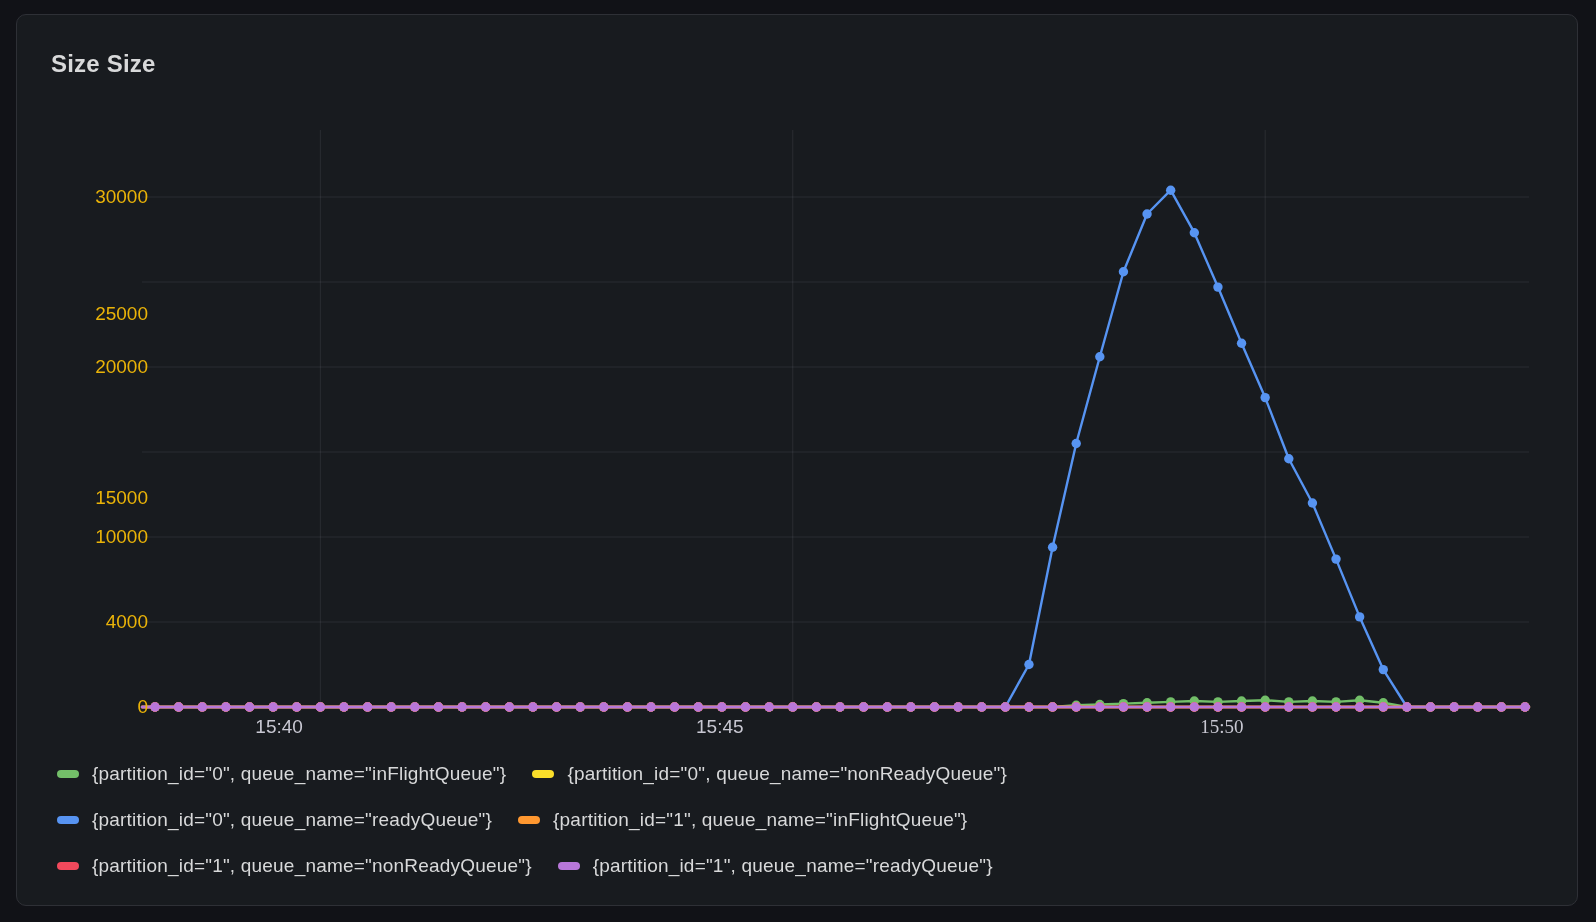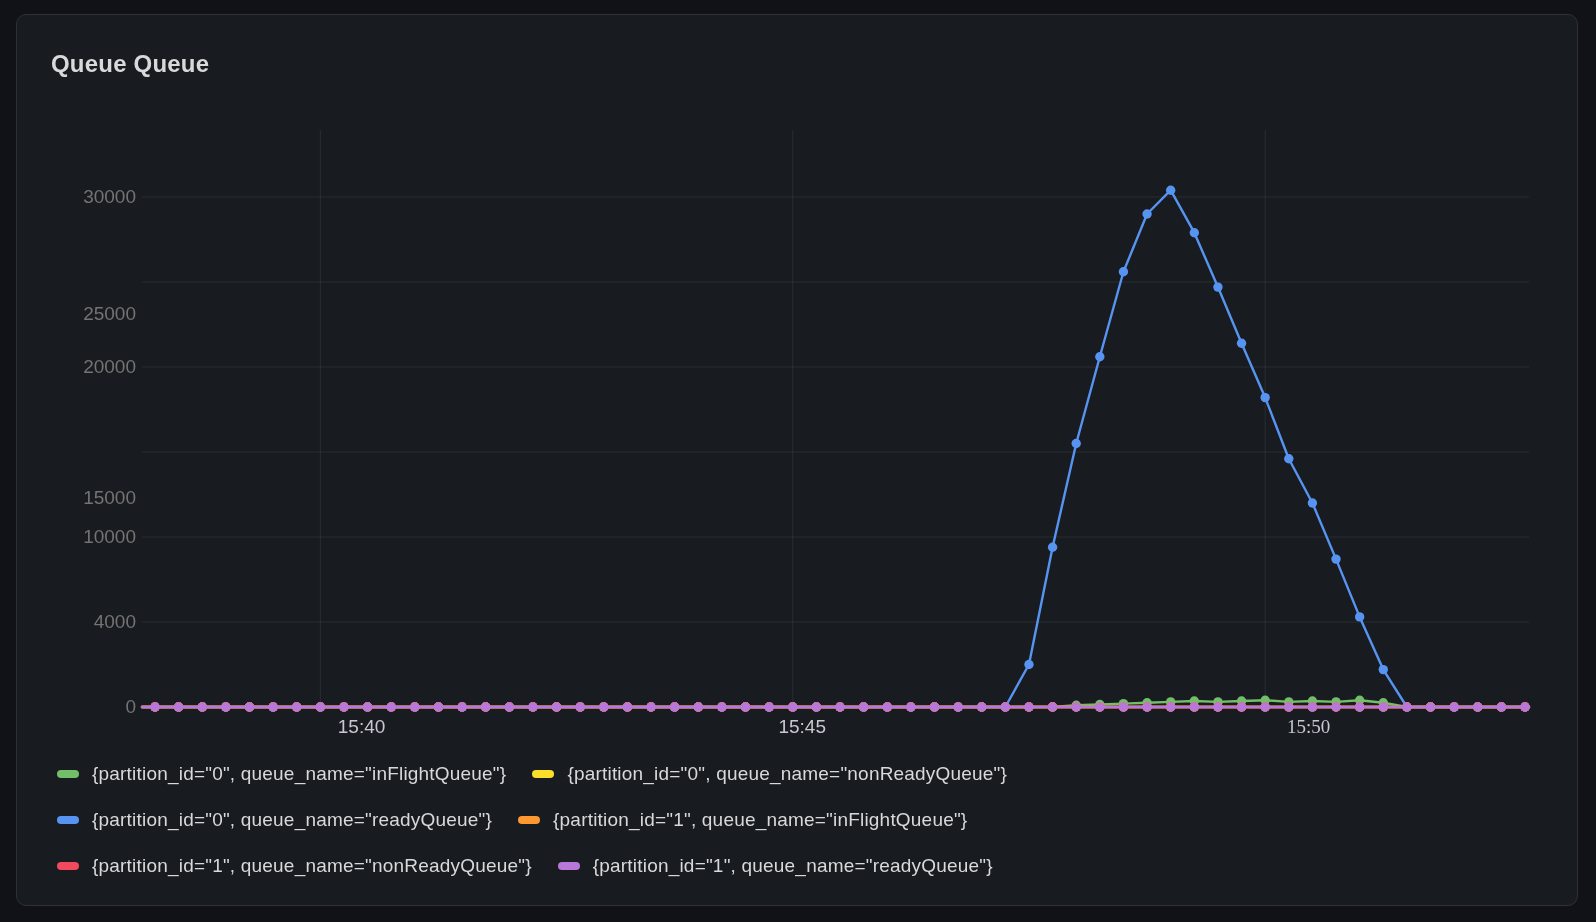--- a/index.html
+++ b/index.html
@@ -13,40 +13,40 @@
     position:absolute;left:16px;top:14px;width:1562px;height:892px;
     background:#181b1f;border:1px solid #2e3036;border-radius:10px;
     box-sizing:border-box;
   }
   .panel-header{position:absolute;left:34px;top:32px;height:34px;display:flex;align-items:center;cursor:pointer;}
   .panel-title{
     margin:0;font-size:24px;font-weight:600;letter-spacing:.2px;color:#d8d9da;line-height:1.1;
   }
   .plot-svg{position:absolute;left:0;top:0;width:1596px;height:922px;}
   .y-tick{
-    position:absolute;left:22px;width:97px;height:26px;line-height:26px;
-    text-align:right;font-size:19px;color:#737373;
+    position:absolute;left:34px;width:97px;height:26px;line-height:26px;
+    text-align:right;font-size:19px;color:#eab308;
   }
   .x-tick{
     position:absolute;width:130px;height:26px;line-height:26px;top:699px;
-    text-align:right;font-size:19px;color:#c8c8d2;
+    text-align:left;font-size:19px;color:#c8c8d2;
   }
   .legend{position:absolute;left:40px;top:744px;width:1510px;display:flex;flex-direction:column;row-gap:16px;}
   .legend-row{display:flex;flex-direction:row;align-items:center;column-gap:26px;}
   .legend-item{display:flex;align-items:center;height:30px;cursor:pointer;}
   .legend-swatch{display:inline-block;width:22px;height:8px;border-radius:4px;margin-right:13px;flex:0 0 auto;}
   .legend-label{font-size:19px;color:#d8d9da;letter-spacing:.2px;white-space:nowrap;}
 </style>
 </head>
 <body>
 
 <div class="page">
   <section class="panel">
     <header class="panel-header">
-      <h2 class="panel-title">Queue Queue</h2>
+      <h2 class="panel-title">Size Size</h2>
     </header>
 
     <svg class="plot-svg" viewBox="0 0 1596 922" xmlns="http://www.w3.org/2000/svg">
         <line x1="125" x2="1512" y1="692" y2="692" stroke="rgba(204,204,220,0.10)" stroke-width="1"></line>
         <line x1="125" x2="1512" y1="607" y2="607" stroke="rgba(204,204,220,0.10)" stroke-width="1"></line>
         <line x1="125" x2="1512" y1="522" y2="522" stroke="rgba(204,204,220,0.10)" stroke-width="1"></line>
         <line x1="125" x2="1512" y1="437" y2="437" stroke="rgba(204,204,220,0.10)" stroke-width="1"></line>
         <line x1="125" x2="1512" y1="352" y2="352" stroke="rgba(204,204,220,0.10)" stroke-width="1"></line>
         <line x1="125" x2="1512" y1="266.99999999999994" y2="266.99999999999994" stroke="rgba(204,204,220,0.10)" stroke-width="1"></line>
         <line x1="125" x2="1512" y1="181.99999999999994" y2="181.99999999999994" stroke="rgba(204,204,220,0.10)" stroke-width="1"></line>

